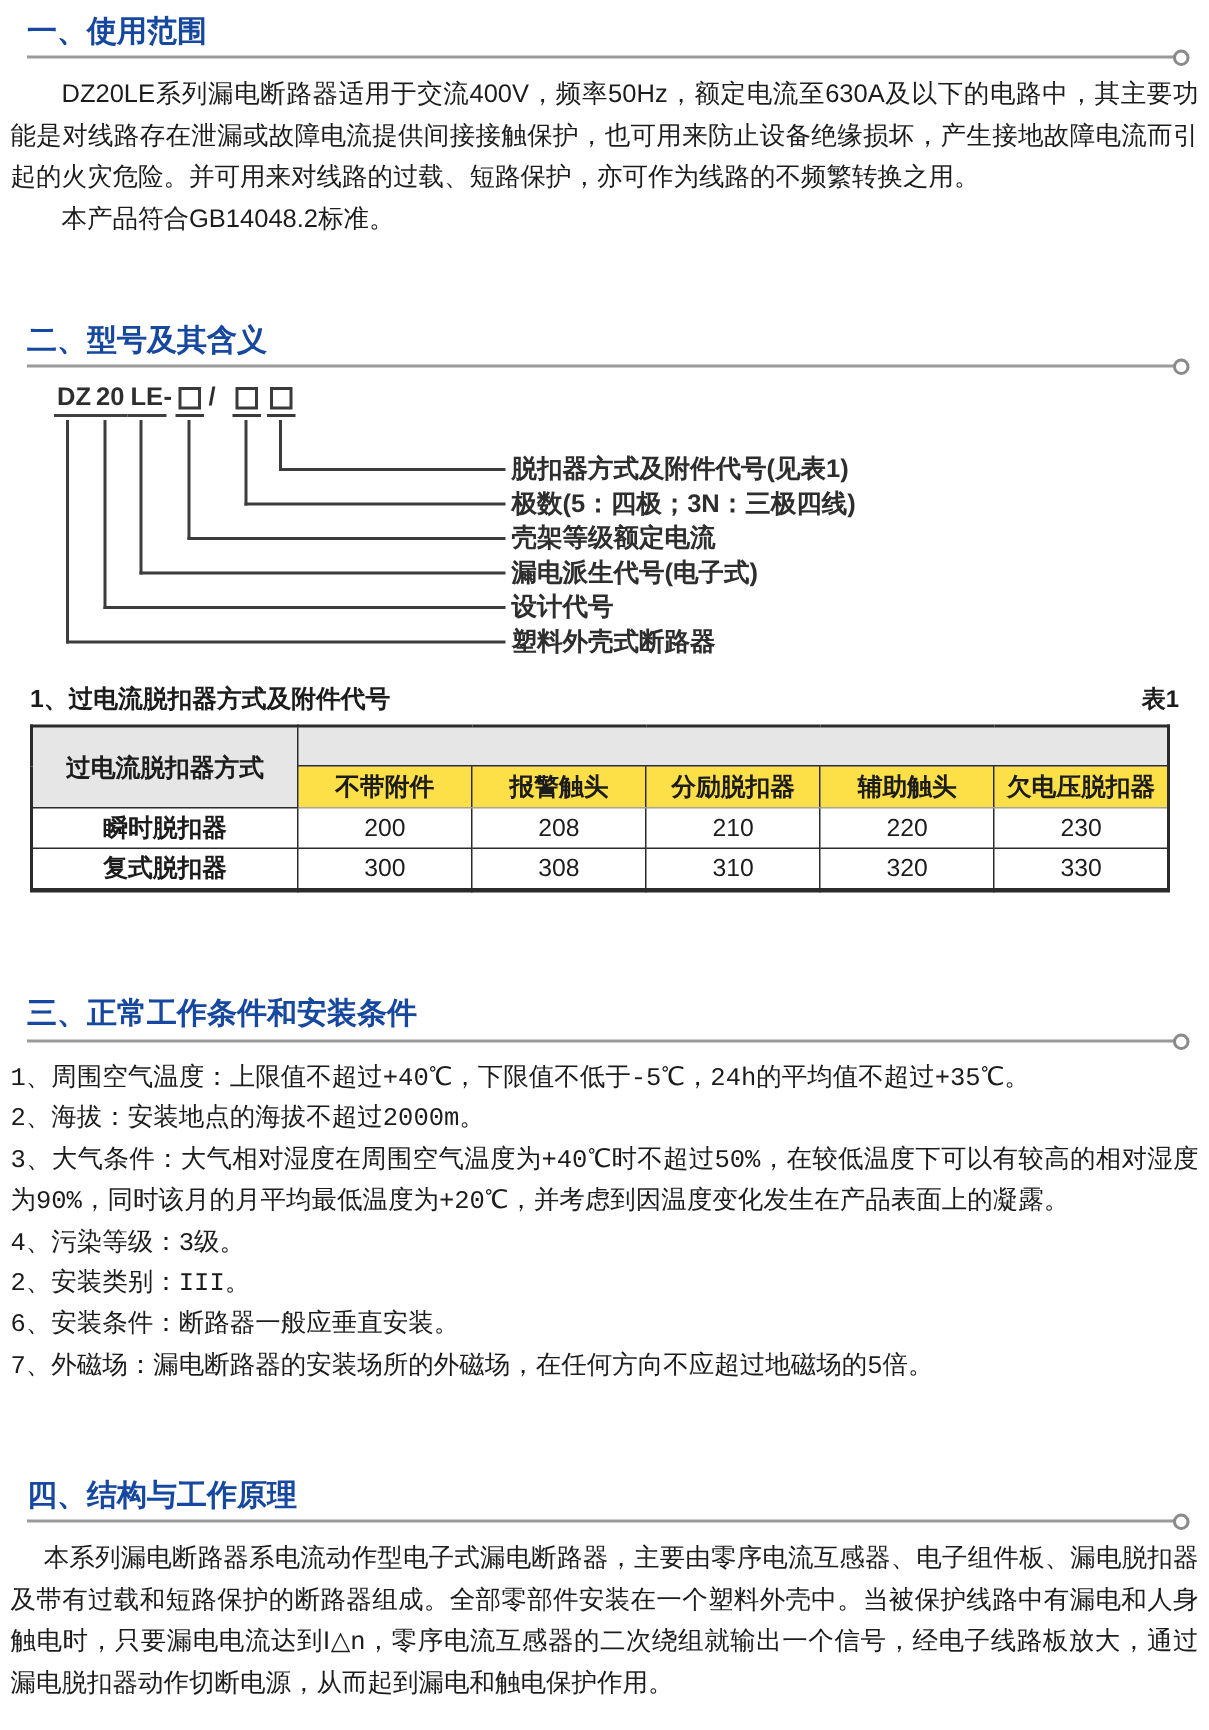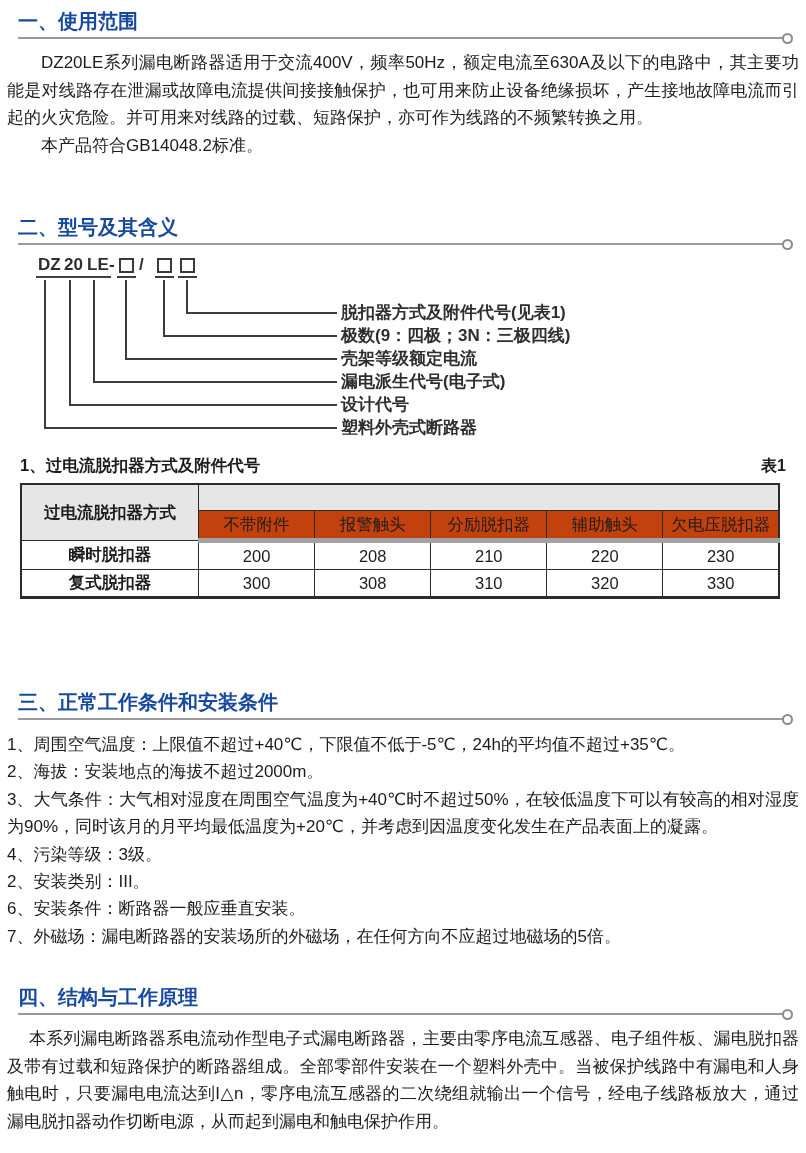--- a/index.html
+++ b/index.html
@@ -4,21 +4,21 @@
 <style>
   html,body{margin:0;padding:0;}
   body{
     width:806px;height:1153px;background:#ffffff;
     font-family:"Liberation Sans","DejaVu Sans",sans-serif;
     color:#1c1c1c;position:relative;overflow:hidden;
   }
   .sec{position:absolute;left:0;width:806px;}
   #sec1{top:8px;}
   #sec2{top:214px;}
-  #sec3{top:689px;}
+  #sec3{top:664px;font-family:Liberation Mono, monospace;}
   #sec4{top:984px;}
 
   .h{
     margin:0;padding:4px 0 0 18px;
     color:#17489f;font-size:20px;font-weight:bold;line-height:19px;
   }
   .rule{
     position:relative;height:2px;background:#9a9a9a;
     margin:6px 16px 0 18px;
   }
@@ -63,22 +63,22 @@
     font-size:16.5px;table-layout:fixed;
     border:2px solid #2b2b2b;border-bottom:3px solid #2b2b2b;
   }
   table.codes td{
     border:1px solid #2b2b2b;text-align:center;vertical-align:middle;
     padding:0;
   }
   td.rowhead{width:176px;font-weight:bold;background:#e6e6e6;}
   td.spacer{background:#e6e6e6;height:25px;border-bottom:1px solid #2b2b2b;}
   tr.subhead td{
-    background:#c2410c;font-weight:normal;height:27px;
-    border-bottom:5px solid #a3a3a3;
+    background:#fde047;font-weight:bold;height:27px;
+    border-bottom:1px solid #a3a3a3;
   }
   tr.datarow td{height:26px;background:#fff;}
   tr.datarow td.rname{font-weight:bold;}
 
   
   .list{margin:11px 7px 0 7px;}
   .list .li{font-size:17px;line-height:27.4px;text-align:justify;}
 </style>
 </head>
 <body>
@@ -117,21 +117,21 @@
         </span>
 
       <div class="conn" style="left:186px;width:149px;height:32px"></div>
       <div class="conn" style="left:163px;width:172px;height:55px"></div>
       <div class="conn" style="left:125px;width:210px;height:78px"></div>
       <div class="conn" style="left:93px;width:242px;height:101px"></div>
       <div class="conn" style="left:69px;width:266px;height:124px"></div>
       <div class="conn" style="left:44px;width:291px;height:147px"></div>
 
       <span class="dlabel" style="top:47px">脱扣器方式及附件代号(见表1)</span>
-      <span class="dlabel" style="top:70px">极数(9：四极；3N：三极四线)</span>
+      <span class="dlabel" style="top:70px">极数(5：四极；3N：三极四线)</span>
       <span class="dlabel" style="top:93px">壳架等级额定电流</span>
       <span class="dlabel" style="top:116px">漏电派生代号(电子式)</span>
       <span class="dlabel" style="top:139px">设计代号</span>
       <span class="dlabel" style="top:162px">塑料外壳式断路器</span>
     </div>
 
     <div class="tcap">
       <span>1、过电流脱扣器方式及附件代号</span>
       <span class="tno">表1</span>
     </div>

